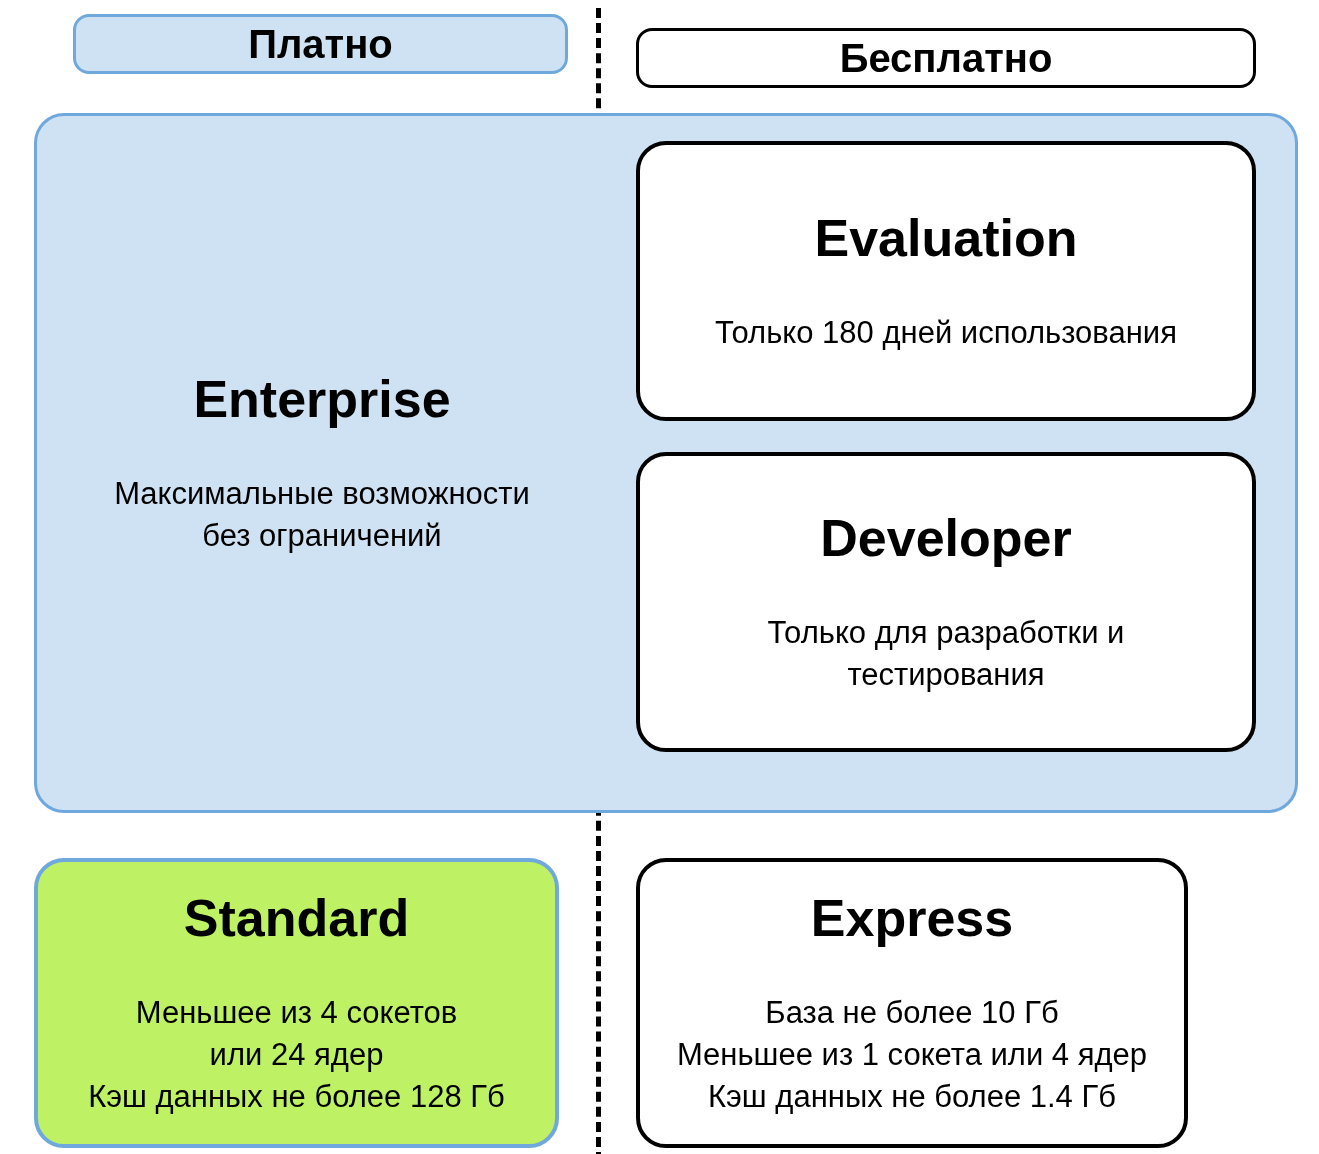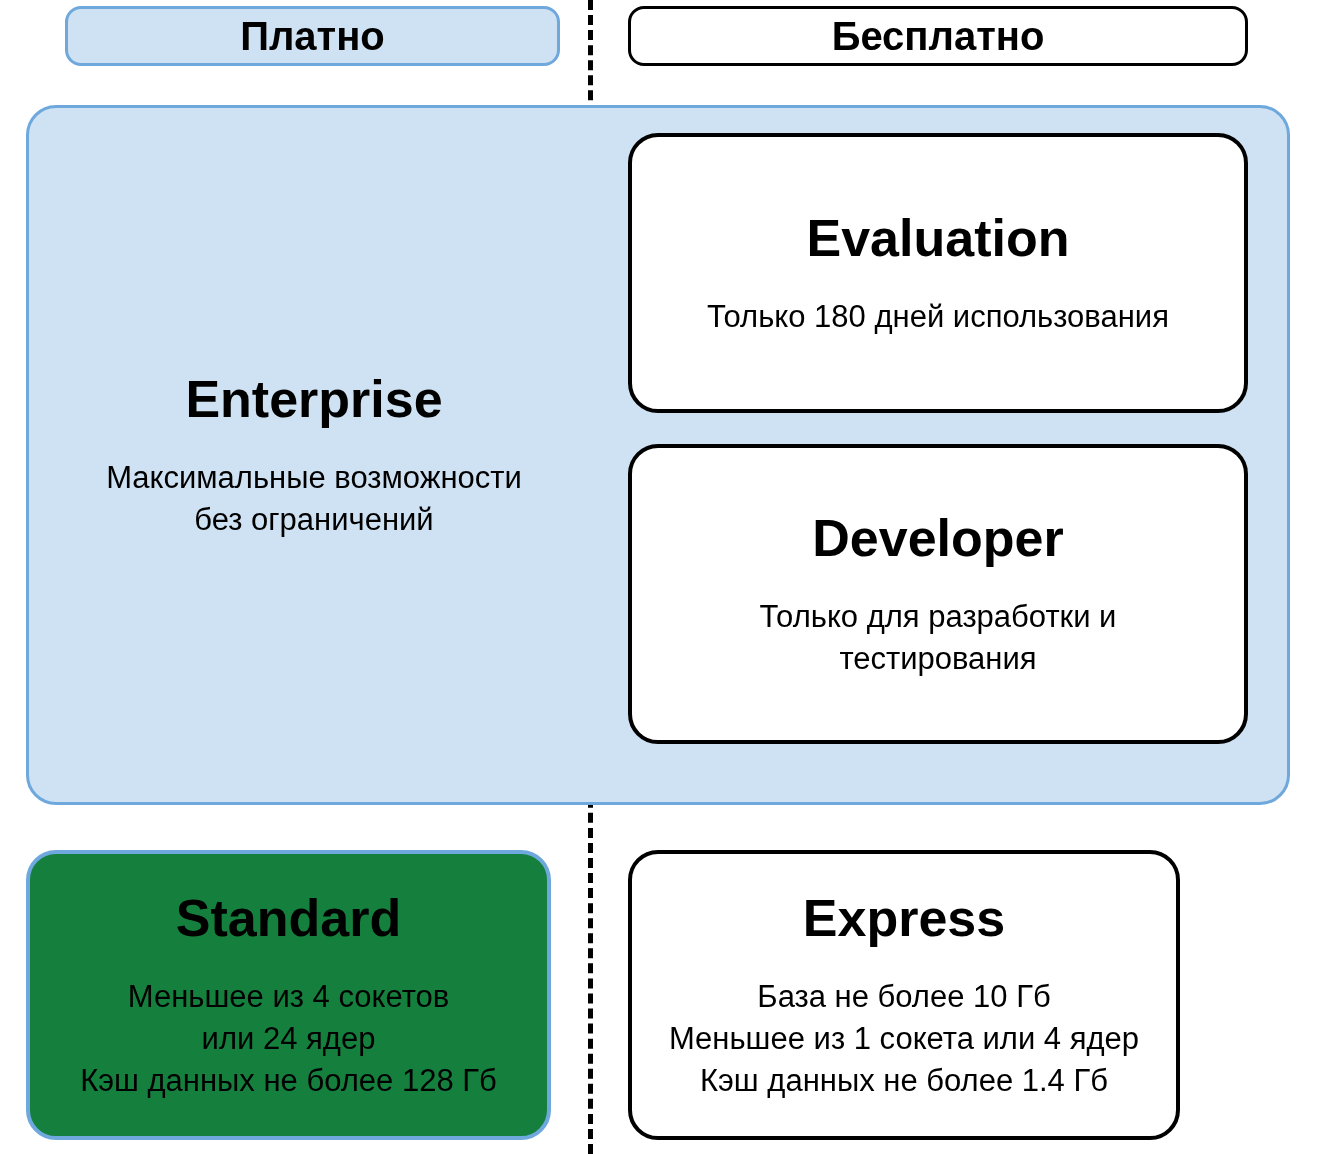--- a/index.html
+++ b/index.html
@@ -1,15 +1,15 @@
 <!DOCTYPE html>
 <html><head>
   <meta charset="utf-8">
   <style>
-    * { box-sizing: border-box; margin: 0; padding: 0; }
+    * { box-sizing: border-box; margin: 0; padding: 8px; }
     body {
       font-family: Arial, Helvetica, sans-serif;
       background: #ffffff;
       width: 1319px;
       height: 1154px;
       position: relative;
     }
     .pill {
       position: absolute;
       border-radius: 16px;
@@ -32,21 +32,21 @@
       position: absolute;
       border-radius: 30px;
       border: 4px solid;
       display: flex;
       flex-direction: column;
       align-items: center;
       justify-content: center;
       text-align: center;
       padding: 20px;
     }
-    .card.blue { background: #15803d; border-color: #6FA8DC; }
+    .card.blue { background: #bef264; border-color: #6FA8DC; }
     .card.white { background: #ffffff; border-color: #000000; }
     .card-title {
       font-size: 52px;
       font-weight: bold;
       margin-bottom: 28px;
     }
     .card-desc {
       font-size: 31px;
       line-height: 1.35;
       font-weight: 400;
@@ -67,21 +67,21 @@
     }
   </style>
 </head>
 <body>
 
 <div class="divider" style="left: 588px;"></div>
 
 <div class="pill blue" style="left:65px; top:6px; width:495px; height:60px;">
   <span>Платно</span>
 </div>
-<div class="pill white" style="left:628px; top:6px; width:620px; height:60px;">
+<div class="pill white" style="left:628px; top:20px; width:620px; height:60px;">
   <span>Бесплатно</span>
 </div>
 
 <div class="bigbox" style="left:26px; top:105px; width:1264px; height:700px;"></div>
 
 <div class="enterprise-block" style="left:34px; top:105px; width:560px; height:700px;">
   <div class="card-title">Enterprise</div>
   <div class="card-desc">
     <span>Максимальные возможности</span><br>
     <span>без ограничений</span>

